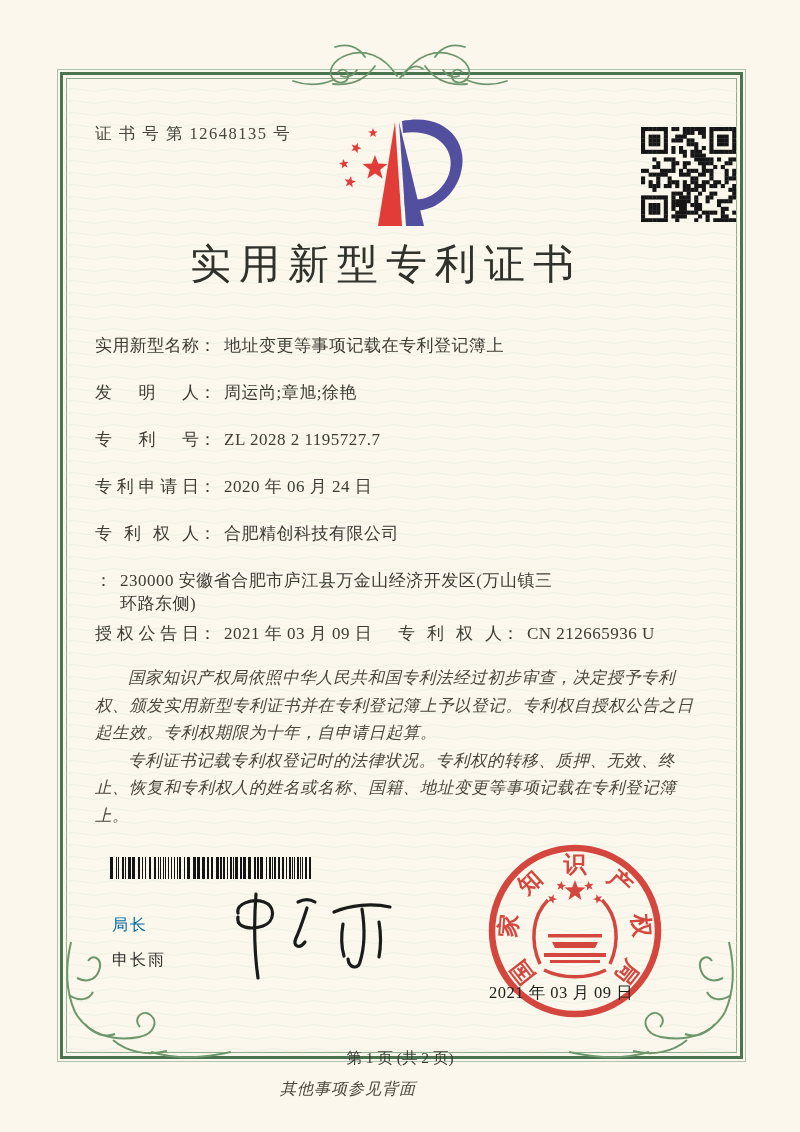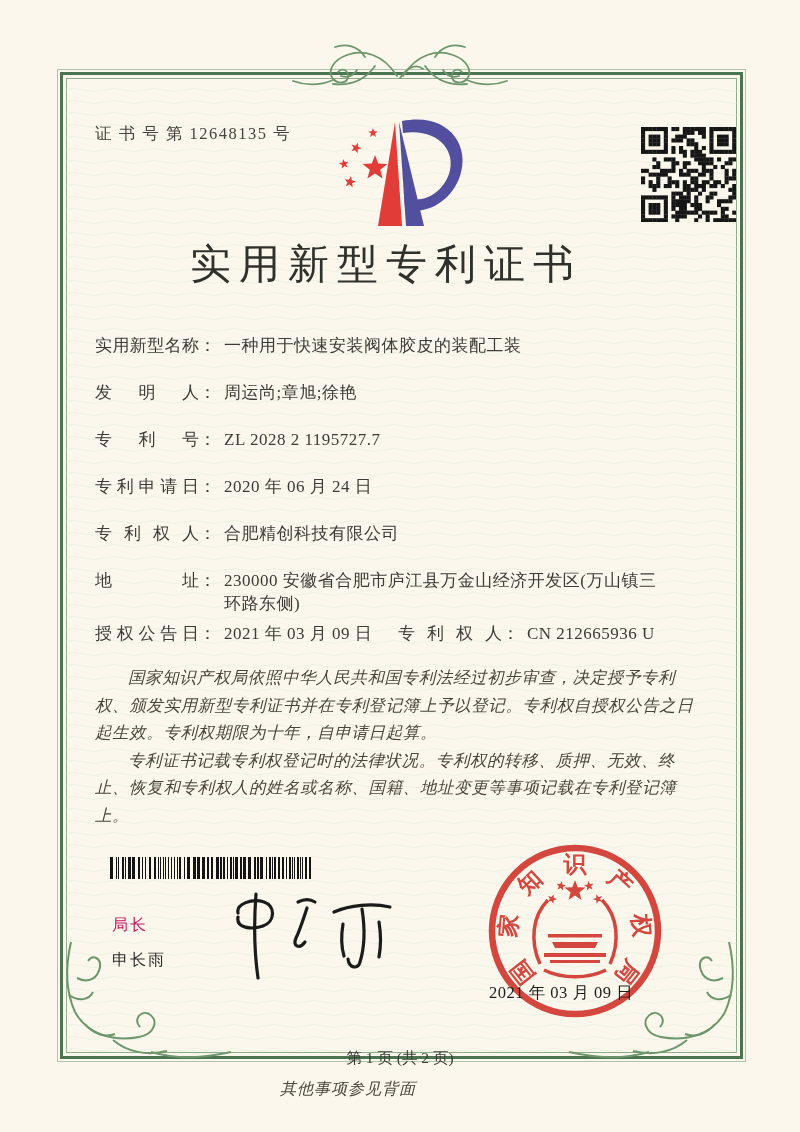--- a/index.html
+++ b/index.html
@@ -28,21 +28,21 @@
   .fcolon{flex:0 0 auto;padding-right:8px;}
   .fvalue{flex:0 1 auto;max-width:445px;letter-spacing:0.5px;}
   .grant-no{position:absolute;left:303px;top:0;display:flex;}
   
   .paras{position:absolute;left:95px;top:664px;width:614px;
          font-size:16.5px;line-height:27.5px;font-style:italic;
          letter-spacing:0.6px;color:#494539;}
   .paras p{margin:0;text-indent:2em;}
   
   .barcode{position:absolute;left:110px;top:857px;}
-  .director-title{position:absolute;left:112px;top:915px;font-family:Liberation Mono, monospace;font-size:16px;letter-spacing:2px;color:#be185d;}
+  .director-title{position:absolute;left:112px;top:915px;font-family:Liberation Mono, monospace;font-size:16px;letter-spacing:2px;color:#0369a1;}
   .director-name{position:absolute;left:112px;top:950px;font-family:"Liberation Sans","DejaVu Sans",sans-serif;font-size:16px;letter-spacing:2px;color:#2d2d2b;}
   .signature{position:absolute;left:222px;top:886px;}
   .seal{position:absolute;left:486px;top:842px;opacity:0.9;}
   .seal-date{position:absolute;left:489px;top:982px;font-size:16.5px;letter-spacing:0.5px;color:#1d1d1b;}
   .page-info{position:absolute;left:0;top:1048px;width:800px;text-align:center;font-size:15.5px;color:#3b3a34;}
   .back-note{position:absolute;left:0;top:1079px;width:696px;text-align:center;font-size:16px;font-style:italic;letter-spacing:1px;color:#4a463c;}
   .ornament{position:absolute;pointer-events:none;}
   .orn-bl{left:55px;top:940px;}
   .orn-br{left:562px;top:940px;transform:scaleX(-1);}
   .flourish{position:absolute;left:285px;top:36px;}
@@ -514,21 +514,21 @@
     <rect x="19" y="91.19999999999999" width="4.1" height="4.1" fill="#161616"></rect>
     <rect x="22.799999999999997" y="91.19999999999999" width="4.1" height="4.1" fill="#161616"></rect>
   </svg>
 
 <div class="title">实用新型专利证书</div>
 
 <div class="fields">
   <div class="frow">
     <span class="flabel">实用新型名称</span>
       <span class="fcolon">：</span>
-    <span class="fvalue">一种用于快速安装阀体胶皮的装配工装</span>
+    <span class="fvalue">地址变更等事项记载在专利登记簿上</span>
   </div>
   <div class="frow">
     <span class="flabel">发明人</span>
       <span class="fcolon">：</span>
     <span class="fvalue">周运尚;章旭;徐艳</span>
   </div>
   <div class="frow">
     <span class="flabel">专利号</span>
       <span class="fcolon">：</span>
     <span class="fvalue">ZL 2028 2 1195727.7</span>
@@ -537,21 +537,20 @@
     <span class="flabel">专利申请日</span>
       <span class="fcolon">：</span>
     <span class="fvalue">2020 年 06 月 24 日</span>
   </div>
   <div class="frow">
     <span class="flabel">专利权人</span>
       <span class="fcolon">：</span>
     <span class="fvalue">合肥精创科技有限公司</span>
   </div>
   <div class="frow addr">
-    <span class="flabel">地址</span>
       <span class="fcolon">：</span>
     <span class="fvalue">230000 安徽省合肥市庐江县万金山经济开发区(万山镇三环路东侧)</span>
   </div>
   <div class="frow">
     <span class="flabel">授权公告日</span>
       <span class="fcolon">：</span>
     <span class="fvalue">2021 年 03 月 09 日</span>
     <span class="grant-no">
       <span class="flabel">专利权人</span>
         <span class="fcolon">：</span>

